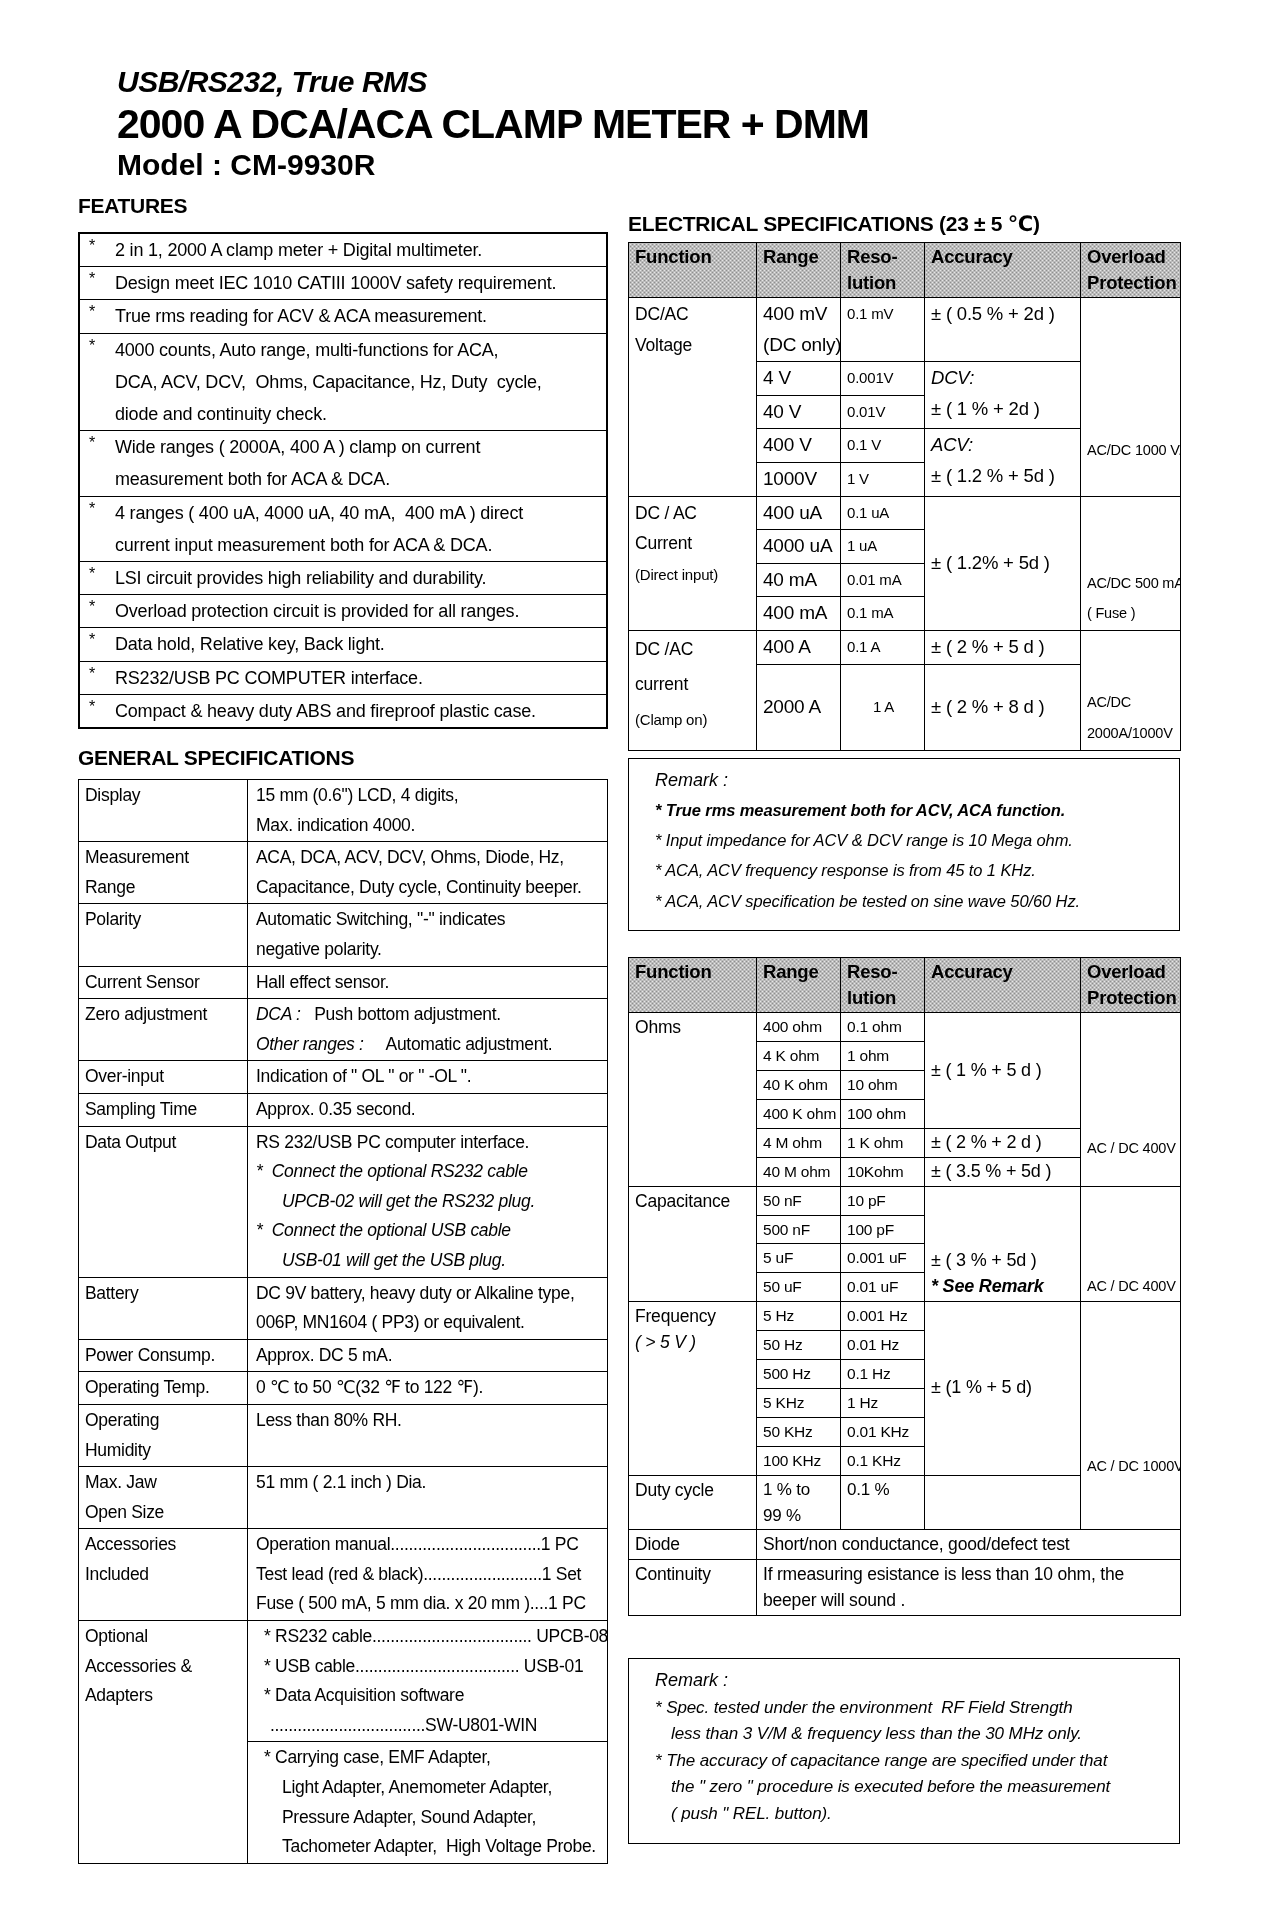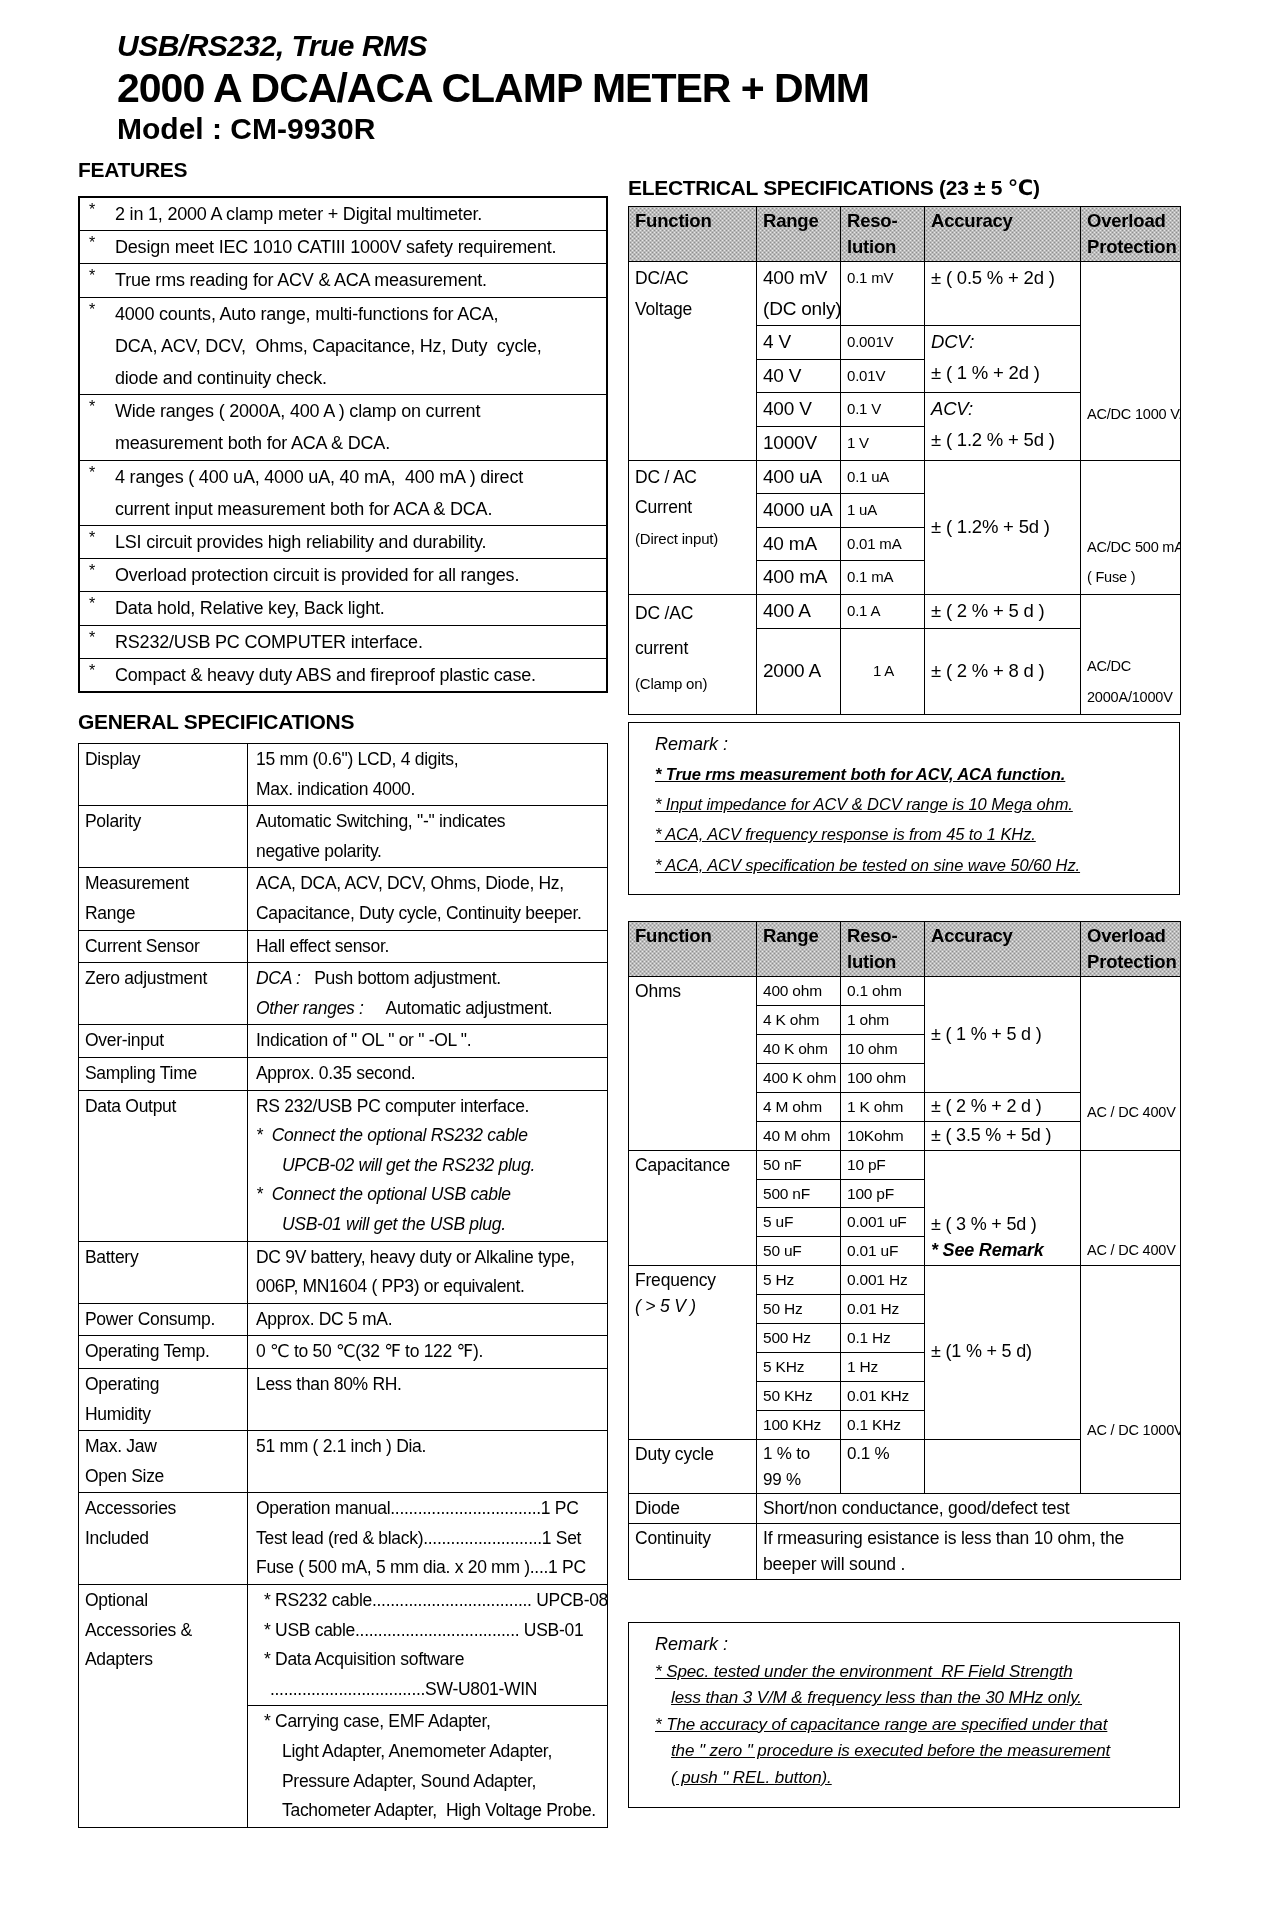--- a/index.html
+++ b/index.html
@@ -1,17 +1,17 @@
 <!DOCTYPE html>
 <html><head>
 <meta charset="utf-8">
 <style>
   html,body{margin:0;padding:0;background:#fff;}
   body{width:1262px;height:1927px;position:relative;font-family:"Liberation Sans","DejaVu Sans",sans-serif;color:#000;}
-  .page{position:absolute;inset:0;background:#fff;}
+  .page{position:absolute;inset:0;background:#fff;margin-top:36px;}
   .ln{white-space:pre;}
   .ln span{white-space:pre;}
   .s-i{font-style:italic;}
   .s-bi{font-style:italic;font-weight:bold;}
   .s-sm{font-size:15px;}
 
   
   .hdr{position:absolute;left:117px;top:28px;}
   .hdr .sub{font-style:italic;font-weight:bold;font-size:30px;line-height:36px;letter-spacing:-0.5px;}
   .hdr .ttl{font-weight:bold;font-size:41px;line-height:48px;letter-spacing:-1px;}
@@ -60,21 +60,21 @@
   .t2 .ln{font-size:15.5px;line-height:25.9px;letter-spacing:-0.2px;}
   .t2 .c-fn .ln{font-size:17.5px;line-height:26px;}
   .t2 .c-ac .ln{font-size:18px;}
   .t2 .c-ov .ln{font-size:14.5px;}
   .t2 .big .ln{font-size:17px;}
   .t2 .c-val .ln{font-size:17.5px;line-height:26.5px;}
   .t2{margin-top:26px !important;}
 
   .remark{border:1.6px solid #000;margin-top:7px;padding:6px 8px 14px 26px;overflow:hidden;}
   .remark .r-title{font-style:italic;font-size:18px;line-height:30px;}
-  .remark .ln{font-style:italic;font-size:16.5px;line-height:30.4px;letter-spacing:-0.1px;white-space:pre;text-decoration:underline;}
+  .remark .ln{font-style:italic;font-size:16.5px;line-height:30.4px;letter-spacing:-0.1px;white-space:pre;}
   .remark.r2{margin-top:42px;padding-bottom:16px;}
   .remark.r2 .ln{font-size:17px;line-height:26.5px;}
 
   
   .footer{position:absolute;left:65px;top:1960px;width:1140px;display:flex;justify-content:space-between;font-size:17px;letter-spacing:-0.2px;gap:42px;}
 </style>
 </head>
 <body>
 
 <div class="page">
@@ -168,38 +168,38 @@
             </td>
             <td class="g-value">
               <div class="g-block">
                 <div class="ln"><span>15 mm (0.6") LCD, 4 digits,</span></div>
                 <div class="ln"><span>Max. indication 4000.</span></div>
               </div>
             </td>
           </tr>
           <tr>
             <td class="g-label">
+              <div class="ln"><span>Measurement</span></div>
+              <div class="ln"><span>Range</span></div>
+            </td>
+            <td class="g-value">
+              <div class="g-block">
+                <div class="ln"><span>ACA, DCA, ACV, DCV, Ohms, Diode, Hz,</span></div>
+                <div class="ln"><span>Capacitance, Duty cycle, Continuity beeper.</span></div>
+              </div>
+            </td>
+          </tr>
+          <tr>
+            <td class="g-label">
               <div class="ln"><span>Polarity</span></div>
             </td>
             <td class="g-value">
               <div class="g-block">
                 <div class="ln"><span>Automatic Switching, "-" indicates</span></div>
                 <div class="ln"><span>negative polarity.</span></div>
-              </div>
-            </td>
-          </tr>
-          <tr>
-            <td class="g-label">
-              <div class="ln"><span>Measurement</span></div>
-              <div class="ln"><span>Range</span></div>
-            </td>
-            <td class="g-value">
-              <div class="g-block">
-                <div class="ln"><span>ACA, DCA, ACV, DCV, Ohms, Diode, Hz,</span></div>
-                <div class="ln"><span>Capacitance, Duty cycle, Continuity beeper.</span></div>
               </div>
             </td>
           </tr>
           <tr>
             <td class="g-label">
               <div class="ln"><span>Current Sensor</span></div>
             </td>
             <td class="g-value">
               <div class="g-block">
                 <div class="ln"><span>Hall effect sensor.</span></div>

